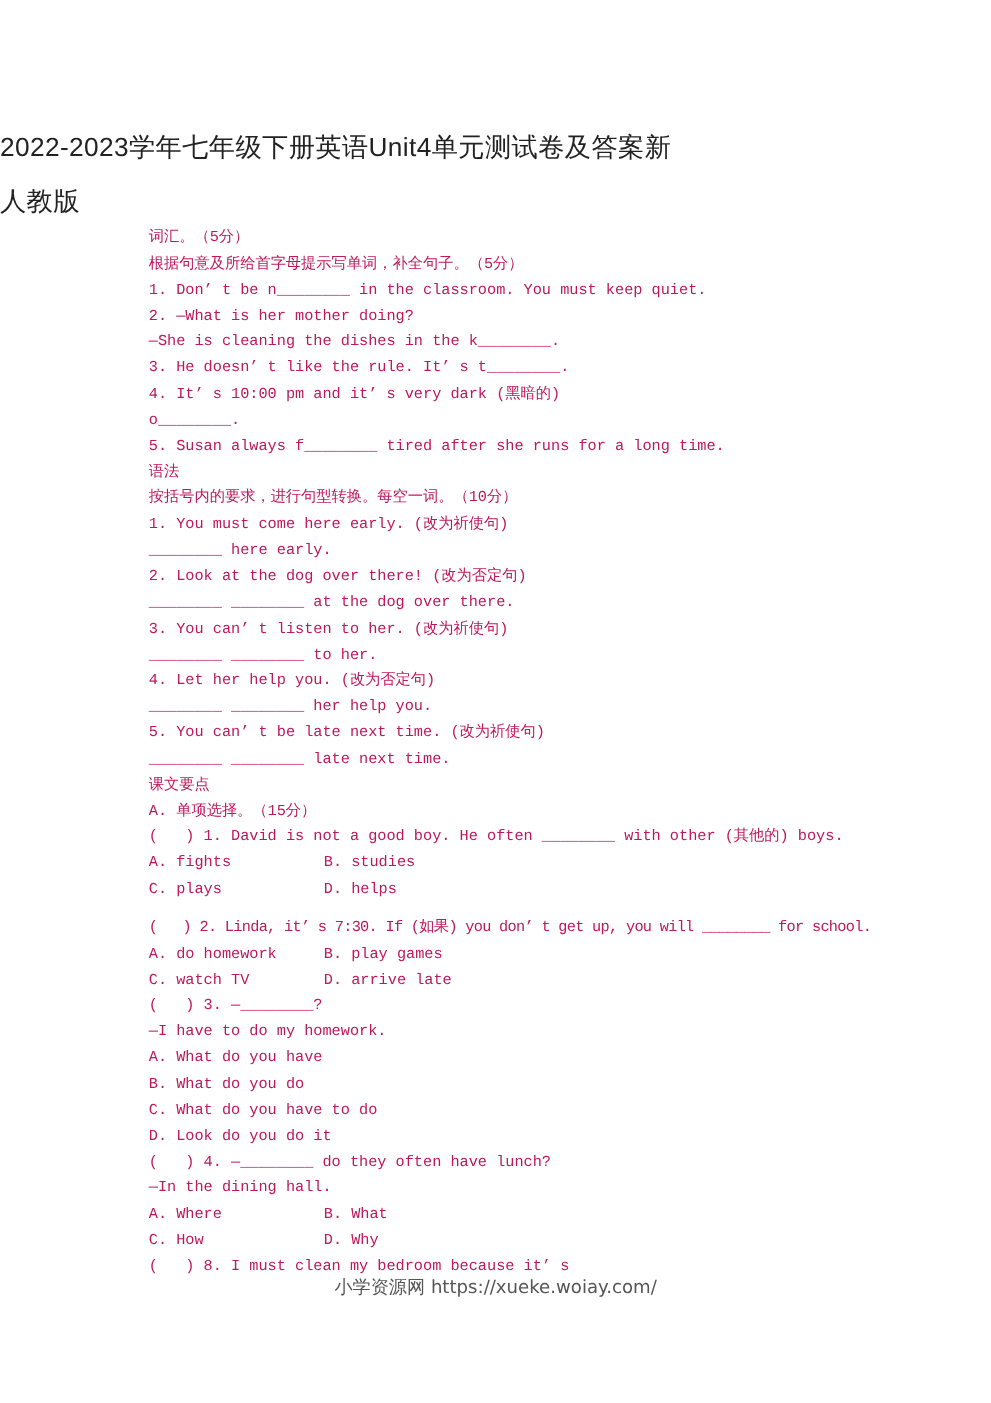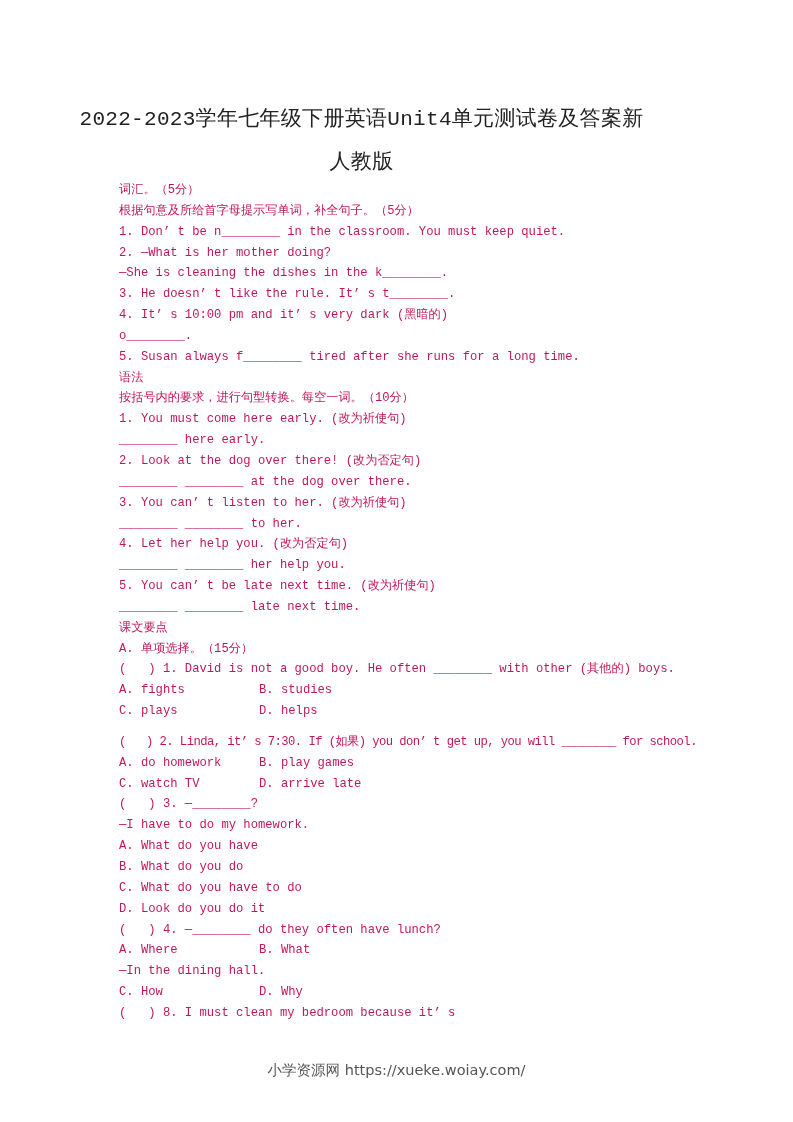--- a/index.html
+++ b/index.html
@@ -1,35 +1,35 @@
 <!DOCTYPE html>
 <html><head>
 <meta charset="utf-8">
 <style>
   html, body { margin: 0; padding: 0; background: #ffffff; }
   body { width: 793px; height: 1122px; position: relative; overflow: hidden; color: #2a2a2a; }
   .title {
-    position: absolute; left: 0; width: 723px; text-align: center;
-    font-family: Liberation Mono, monospace; font-size: 21px; color: #222;
+    position: absolute; left: 0; width: 723px; text-align: left;
+    font-family: Liberation Sans, sans-serif; font-size: 21px; color: #222;
     letter-spacing: 0.3px;
   }
   .t1 { top: 104px; }
   .t2 { top: 147px; }
   .body {
     position: absolute; left: 119px; top: 180px; width: 600px;
     font-family: "Liberation Mono", "DejaVu Sans Mono", monospace;
     font-size: 12.2px; color: #be185d;
   }
   .line { height: 20.85px; line-height: 20.85px; white-space: pre; }
   .opt-row { display: flex; }
   .opt-a { width: 140px; white-space: pre; }
   .opt-b { white-space: pre; }
   .narrow { letter-spacing: -0.55px; margin-top: 10px; }
   .footer {
-    position: absolute; top: 1061px; left: 0; width: 793px; text-align: center;
+    position: absolute; top: 1020px; left: 0; width: 793px; text-align: center;
     font-family: "DejaVu Sans", sans-serif; font-size: 14.5px; color: #555;
   }
 </style>
 </head>
 <body>
 
 <div class="title t1">2022-2023学年七年级下册英语Unit4单元测试卷及答案新</div>
 <div class="title t2">人教版</div>
 
 <div class="body">
@@ -81,25 +81,25 @@
   </div>
 
   <div class="line">(   ) 3. —________?</div>
   <div class="line">—I have to do my homework.</div>
   <div class="line">A. What do you have</div>
   <div class="line">B. What do you do</div>
   <div class="line">C. What do you have to do</div>
   <div class="line">D. Look do you do it</div>
 
   <div class="line">(   ) 4. —________ do they often have lunch?</div>
+  <div class="line">—In the dining hall.</div>
   <div class="line opt-row">
     <span class="opt-a">A. Where</span>
     <span class="opt-b">B. What</span>
   </div>
-  <div class="line">—In the dining hall.</div>
   <div class="line opt-row">
     <span class="opt-a">C. How</span>
     <span class="opt-b">D. Why</span>
   </div>
 
   <div class="line">(   ) 8. I must clean my bedroom because it’ s</div>
 </div>
 
 <div class="footer">小学资源网 https://xueke.woiay.com/</div>
 

